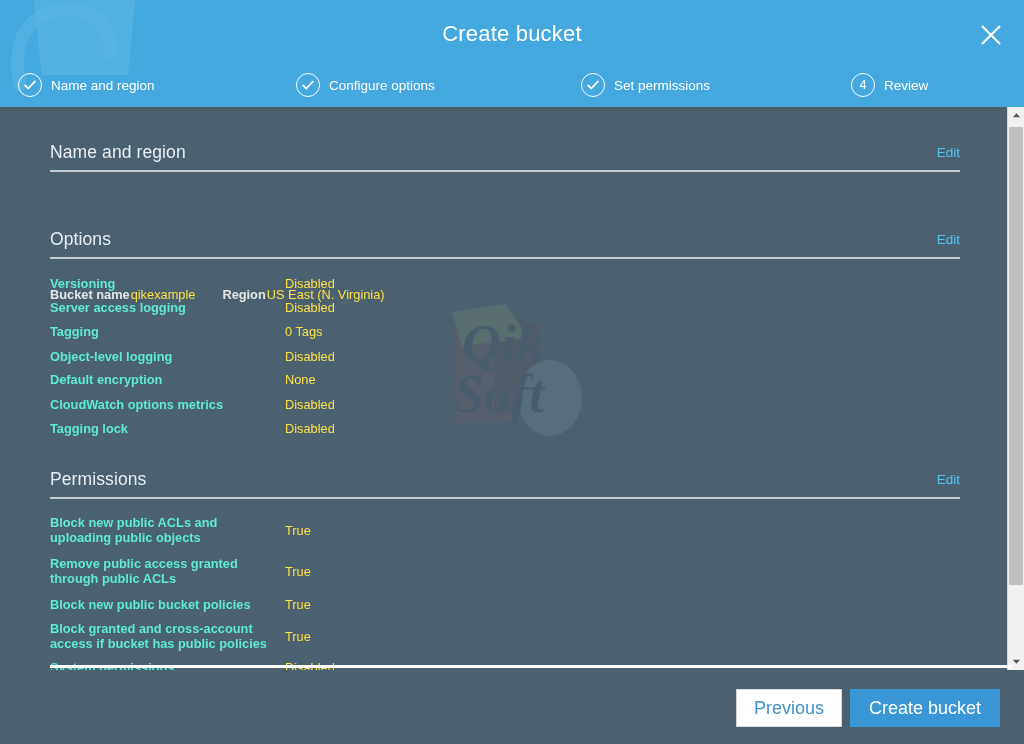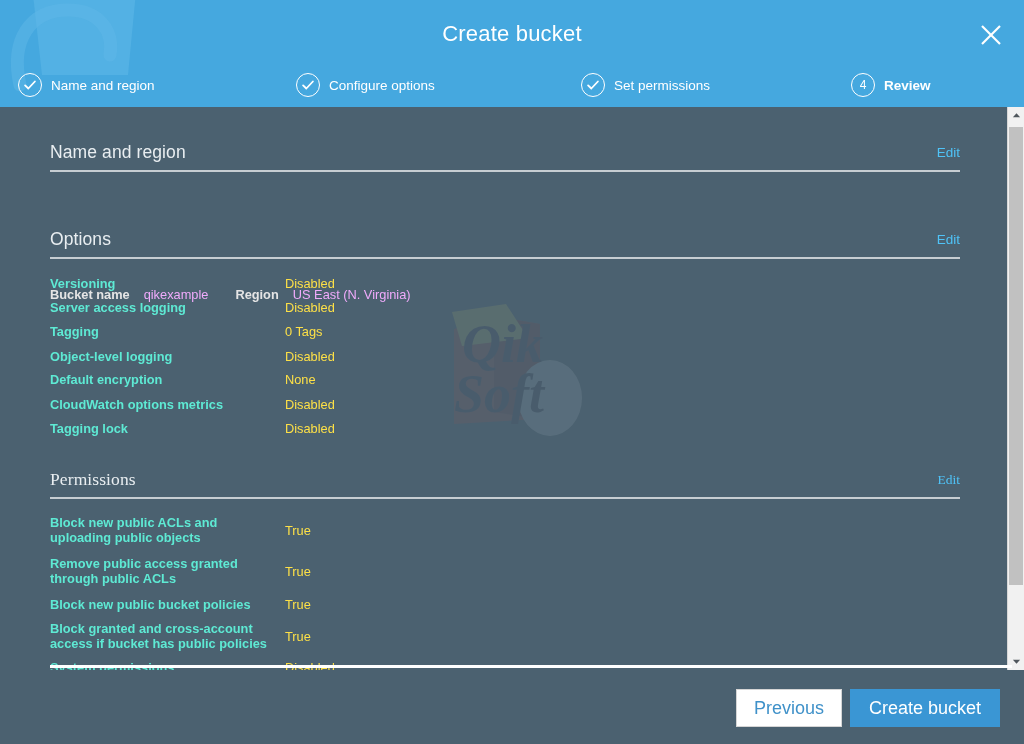--- a/index.html
+++ b/index.html
@@ -97,21 +97,21 @@
     font-weight: 400;
     line-height: 1;
   }
 
   .step-label {
     color: #ffffff;
     font-size: 13.5px;
     white-space: nowrap;
   }
   .step-label.done { font-weight: 400; }
-  .step-label.current { font-weight: bold; }
+  .step-label.current { font-weight: normal; }
 
   
   .body-area {
     position: absolute;
     top: 107px;
     left: 0;
     width: 1024px;
     height: 563px;
     background: #4b6170;
     overflow: hidden;
@@ -193,22 +193,22 @@
     left: 50px;
     top: 180px;
     font-size: 12.8px;
     white-space: nowrap;
   }
   .inline-row .lbl {
     color: #e5e5e5;
     font-weight: bold;
   }
   .inline-row .val {
-    color: #f0abfc;
-    margin-left: 14px;
+    color: #fde047;
+    margin-left: 1px;
     margin-right: 27px;
   }
 
   .fade-row {
     position: absolute;
     left: 50px;
     width: 910px;
     font-size: 12.8px;
     overflow: hidden;
   }
@@ -418,21 +418,21 @@
       </div>
       <div class="kv-row" style="top:290px;">
         <span class="kv-key">CloudWatch options metrics</span>
         <span class="kv-val">Disabled</span>
       </div>
       <div class="kv-row" style="top:314px;">
         <span class="kv-key">Tagging lock</span>
         <span class="kv-val">Disabled</span>
       </div>
 
-      <div class="section-head" style="top:362px;font-family:Liberation Serif, serif;">
+      <div class="section-head" style="top:362px;">
         <span class="section-title">Permissions</span>
         <span class="edit-link">Edit</span>
       </div>
       <div class="divider" style="top:390px;"></div>
 
       <div class="kv-row" style="top:408px;">
         <span class="kv-key wrap">Block new public ACLs and uploading public objects</span>
         <span class="kv-val" style="top:8px;">True</span>
       </div>
       <div class="kv-row" style="top:449px;">

